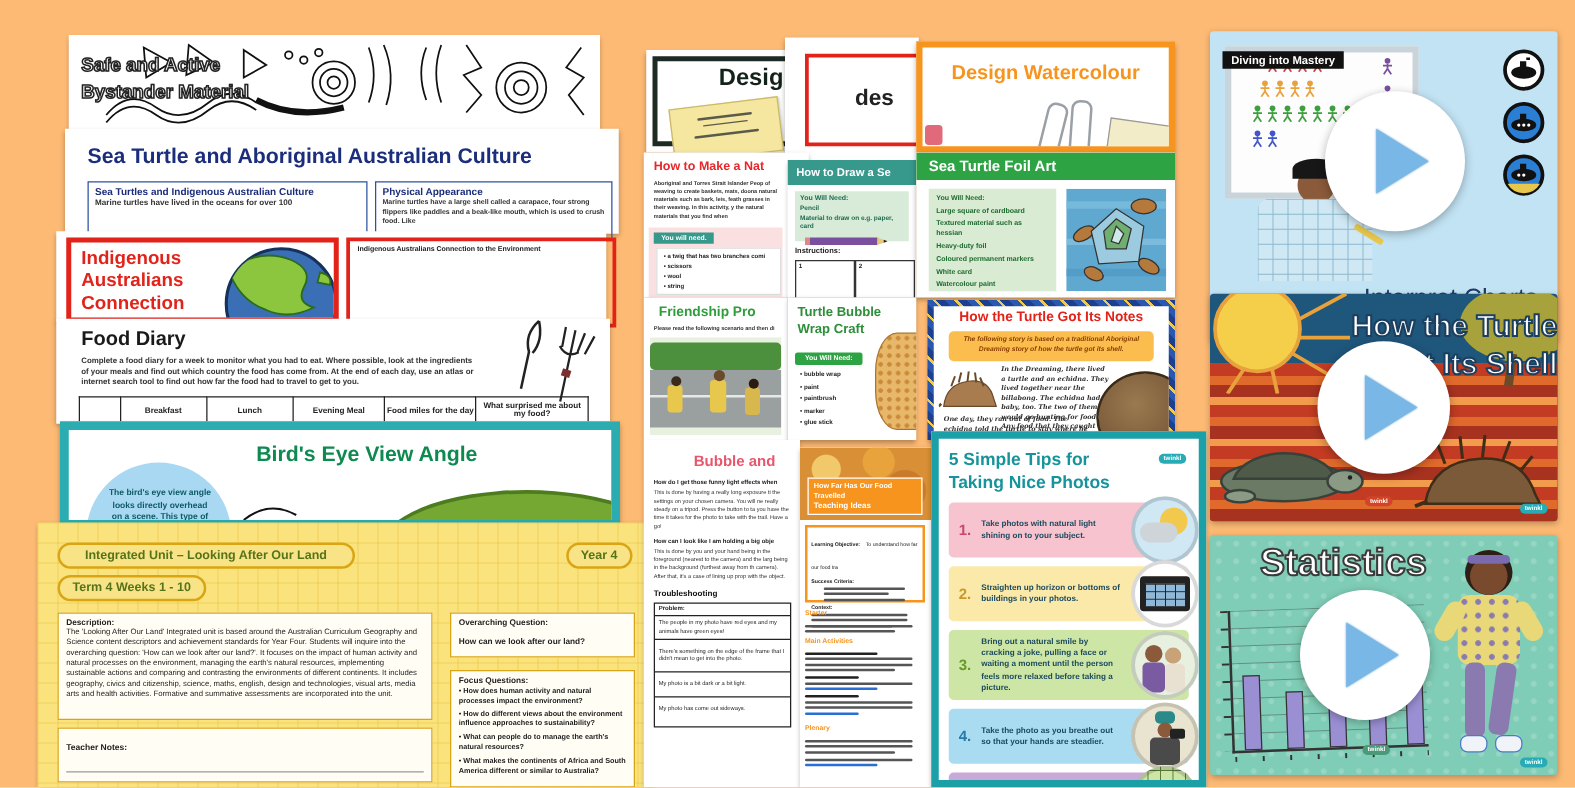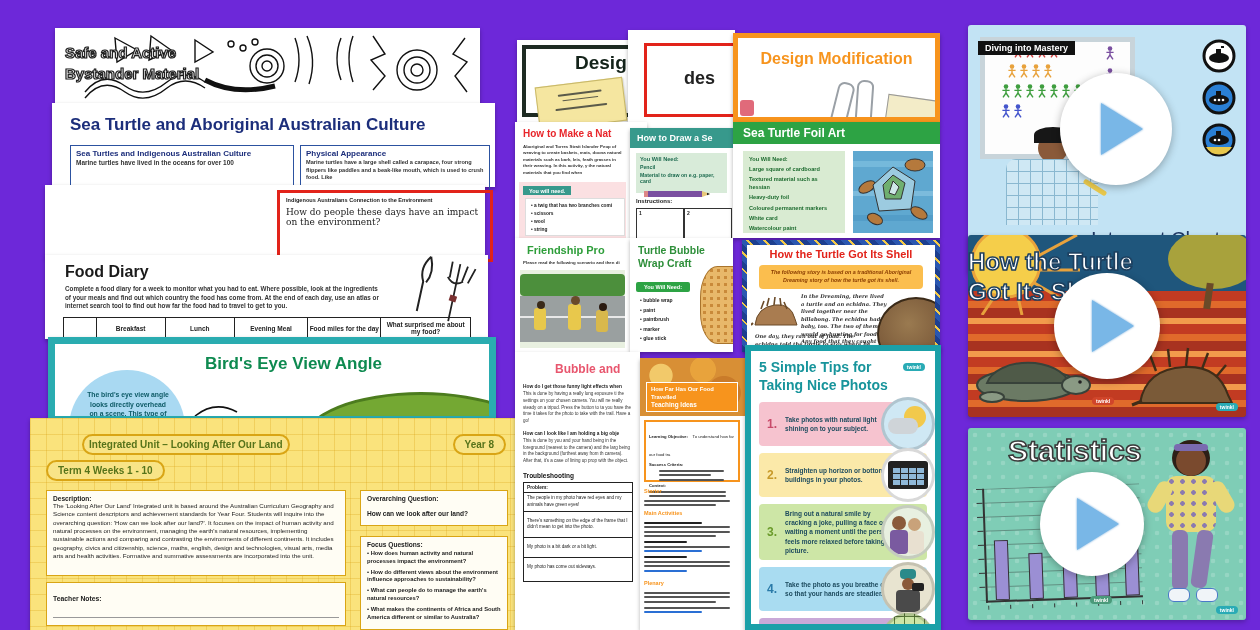--- a/index.html
+++ b/index.html
@@ -1,16 +1,16 @@
 <!DOCTYPE html>
 <html><head>
 <meta charset="utf-8">
 <style>
   html,body{margin:0;padding:0;background:#f9f0c4;font-family:"Liberation Sans",sans-serif;}
-  .canvas{position:relative;width:1260px;height:630px;overflow:hidden;background:#6d28d9;}
+  .canvas{position:relative;width:1260px;height:630px;overflow:hidden;background:#fdba74;}
   .sheet{position:absolute;background:#fff;box-shadow:0 2px 4px rgba(0,0,0,.3);}
   .outline-title{color:#fff;-webkit-text-stroke:1.2px #222;text-shadow:0 0 1px #222;font-weight:bold;}
   .bar{height:2px;background:#555;border-radius:1px;margin:2.5px 0;}
   .bar.blue{background:#2a6fd4;}
   .bar.w90{width:90%;} .bar.w75{width:75%;} .bar.w60{width:60%;} .bar.w45{width:45%;}
   .tinytxt{color:#333;line-height:1.35;}
   .play{position:absolute;border-radius:50%;background:#fff;box-shadow:0 2px 8px rgba(0,0,0,.3);display:flex;align-items:center;justify-content:center;}
   .play .tri{width:0;height:0;border-top:26px solid transparent;border-bottom:26px solid transparent;border-left:42px solid #79b7e7;margin-left:12px;filter:drop-shadow(0 0 1px #5fa0d8);}
   .pill{border:2px solid #d9a515;border-radius:12px;background:#f8e487;display:inline-block;font-weight:bold;color:#56731a;}
   .gridpaper{background-color:#fae37c;background-image:linear-gradient(rgba(217,165,21,.30) 1px,transparent 1px),linear-gradient(90deg,rgba(217,165,21,.30) 1px,transparent 1px);background-size:16px 16px;}
@@ -62,23 +62,38 @@
       <div style="font-size:8px;font-weight:bold;color:#1c2e7b;line-height:1.25;">Sea Turtles and Indigenous Australian Culture</div>
       <div class="tinytxt" style="font-size:6.5px;font-weight:bold;">Marine turtles have lived in the oceans for over 100</div>
     </div>
     <div style="position:absolute;left:248px;top:42px;width:178px;height:40px;border:1.5px solid #2c52a0;padding:3px 5px;overflow:hidden;">
       <div style="font-size:8px;font-weight:bold;color:#1c2e7b;line-height:1.25;">Physical Appearance</div>
       <div class="tinytxt" style="font-size:5.6px;font-weight:bold;">Marine turtles have a large shell called a carapace, four strong flippers like paddles and a beak-like mouth, which is used to crush food. Like</div>
     </div>
   </div>
 
   <div class="sheet" style="left:45px;top:185px;width:440px;height:72px;z-index:3;">
+    <div style="position:absolute;left:8px;top:5px;width:210px;height:60px;border:4px solid #e2231a;overflow:hidden;">
+      <div style="position:absolute;left:8px;top:4px;width:120px;font-size:15px;line-height:1.2;font-weight:bold;color:#e2231a;">Indigenous Australians Connection</div>
+      <svg width="95" height="95" viewBox="0 0 95 95" style="position:absolute;right:-6px;top:2px;">
+        <defs>
+            <clipPath id="gcl">
+              <circle cx="47" cy="47" r="44"></circle>
+            </clipPath>
+          </defs>
+        <circle cx="47" cy="47" r="44" fill="#3b6fb5" stroke="#16325c" stroke-width="2.5"></circle>
+        <g clip-path="url(#gcl)" fill="#8cc63e" stroke="#2d6b1e" stroke-width="1.5">
+          <path d="M5,20 q25,-18 50,-8 q18,8 10,22 q-6,12 8,16 q-20,10 -38,2 q-22,-8 -30,-32z"></path>
+          <path d="M60,60 q16,-4 24,6 q4,10 -8,14 q-14,4 -18,-8 q-2,-8 2,-12z"></path>
+          <path d="M78,22 q10,2 8,10 l-10,-2z"></path>
+        </g>
+      </svg>
+    </div>
     <div style="position:absolute;left:232px;top:5px;width:198px;height:58px;border:3px solid #e2231a;padding:4px 6px;overflow:hidden;">
       <div style="font-size:5.6px;font-weight:bold;color:#222;">Indigenous Australians Connection to the Environment</div>
-      <div style="font-size:9px;color:#222;margin-top:4px;font-family:'DejaVu Serif',serif;">How do people these days have an impact on the environment?</div>
     </div>
   </div>
 
   <div class="sheet" style="left:45px;top:255px;width:443px;height:84px;z-index:4;">
     <div style="position:absolute;left:20px;top:8px;font-size:16px;font-weight:bold;color:#1a1a1a;">Food Diary</div>
     <div class="tinytxt" style="position:absolute;left:20px;top:30px;width:320px;font-size:6.3px;font-weight:bold;">Complete a food diary for a week to monitor what you had to eat. Where possible, look at the ingredients of your meals and find out which country the food has come from. At the end of each day, use an atlas or internet search tool to find out how far the food had to travel to get to you.</div>
     <svg width="80" height="62" viewBox="0 0 80 62" style="position:absolute;right:8px;top:2px;transform:rotate(18deg);" fill="none" stroke="#222" stroke-width="2">
       <path d="M22,4 q-8,14 0,26 l3,30 M22,4 q8,14 3,26"></path>
       <path d="M52,2 l6,58 M44,2 l2,16 M60,2 l-1,16 M68,2 l-3,16 M44,18 q8,8 16,0" stroke-width="1.8"></path>
       <rect x="52" y="34" width="7" height="6" fill="#7a3030" stroke="none"></rect>
@@ -104,23 +119,23 @@
     <div style="position:absolute;left:14px;top:26px;width:116px;height:116px;border-radius:50%;background:#a9d9f2;">
       <div style="padding:20px 14px 0 16px;font-size:6.8px;font-weight:bold;color:#0d5a66;text-align:center;line-height:1.4;">The bird's eye view angle looks directly overhead on a scene. This type of angle is used to</div>
     </div>
     <svg width="46" height="22" viewBox="0 0 46 22" style="position:absolute;left:138px;top:56px;" fill="none" stroke="#111" stroke-width="1.6">
         <path d="M2,16 q20,-16 42,-4"></path>
       </svg>
     <div style="position:absolute;left:248px;top:48px;width:230px;height:90px;border-radius:50% 50% 0 0;background:#74a833;border:3px solid #4c7c1e;"></div>
   </div>
 
   <div class="gridpaper" style="position:absolute;left:30px;top:418px;width:492px;height:212px;z-index:6;box-shadow:0 2px 4px rgba(0,0,0,.3);">
-    <div class="pill" style="position:absolute;left:16px;top:16px;font-size:10px;padding:3px 5px;margin-left:36px;">Integrated Unit – Looking After Our Land</div>
+    <div class="pill" style="position:absolute;left:16px;top:16px;font-size:10px;padding:3px 20px;">Integrated Unit – Looking After Our Land</div>
     <div class="pill" style="position:absolute;left:16px;top:42px;font-size:10px;padding:3px 10px;">Term 4 Weeks 1 - 10</div>
-    <div class="pill" style="position:absolute;right:16px;top:16px;font-size:10px;padding:3px 10px;">Year 8</div>
+    <div class="pill" style="position:absolute;right:16px;top:16px;font-size:10px;padding:3px 10px;">Year 4</div>
     <div class="whitebox" style="position:absolute;left:16px;top:72px;width:300px;height:86px;padding:4px 6px;box-sizing:border-box;overflow:hidden;">
       <span style="font-size:6.6px;font-weight:bold;color:#222;display:block;">Description:</span>
       <span style="font-size:6.2px;color:#222;line-height:1.35;display:block;">The 'Looking After Our Land' Integrated unit is based around the Australian Curriculum Geography and Science content descriptors and achievement standards for Year Four. Students will inquire into the overarching question: 'How can we look after our land?'. It focuses on the impact of human activity and natural processes on the environment, managing the earth's natural resources, implementing sustainable actions and comparing and contrasting the environments of different continents. It includes geography, civics and citizenship, science, maths, english, design and technologies, visual arts, media arts and health activities. Formative and summative assessments are incorporated into the unit.</span>
     </div>
     <div class="whitebox" style="position:absolute;left:16px;top:164px;width:300px;height:44px;padding:4px 6px;box-sizing:border-box;">
       <span style="font-size:6.8px;font-weight:bold;color:#222;">Teacher Notes:</span>
       <div style="border-bottom:1px solid #999;margin-top:12px;"></div>
       
     </div>
     <div class="whitebox" style="position:absolute;left:330px;top:72px;width:148px;height:36px;padding:4px 6px;box-sizing:border-box;">
@@ -147,21 +162,21 @@
       <div class="scribble" style="width:52px;margin:7px auto 0;"></div>
     </div>
   </div>
 
   <div class="sheet" style="left:628px;top:30px;width:107px;height:98px;z-index:12;overflow:hidden;">
     <div style="position:absolute;left:16px;top:13px;width:86px;height:68px;border:3px solid #e2231a;"></div>
     <div style="position:absolute;left:56px;top:38px;font-size:18px;font-weight:bold;color:#222;">des</div>
   </div>
 
   <div class="sheet" style="left:733px;top:33px;width:207px;height:89px;z-index:13;border:5px solid #f7941d;box-sizing:border-box;overflow:hidden;">
-    <div style="position:absolute;left:0;right:0;top:12px;text-align:center;font-size:16px;font-weight:bold;color:#f7941d;">Design Modification</div>
+    <div style="position:absolute;left:0;right:0;top:12px;text-align:center;font-size:16px;font-weight:bold;color:#f7941d;">Design Watercolour</div>
     <div style="position:absolute;left:96px;top:44px;width:13px;height:40px;border:2.5px solid #9aa0a6;border-radius:7px;transform:rotate(14deg);"></div>
     <div style="position:absolute;left:118px;top:42px;width:13px;height:40px;border:2.5px solid #9aa0a6;border-radius:7px;transform:rotate(4deg);"></div>
     <div style="position:absolute;left:148px;top:60px;width:60px;height:30px;background:#f3ecc8;border:1.5px solid #999;transform:rotate(8deg);"></div>
     <div style="position:absolute;left:2px;top:62px;width:14px;height:16px;background:#e06a7a;border-radius:3px;"></div>
   </div>
 
   <div class="sheet" style="left:515px;top:122px;width:132px;height:116px;z-index:14;overflow:hidden;">
     <div style="position:absolute;left:8px;top:6px;font-size:10px;font-weight:bold;color:#e8262b;white-space:nowrap;">How to Make a Nat</div>
     <div style="position:absolute;left:8px;top:22px;width:102px;font-size:4.4px;font-weight:bold;color:#333;line-height:1.45;">Aboriginal and Torres Strait Islander Peop of weaving to create baskets, mats, doona natural materials such as bark, leis, feath grasses in their weaving. In this activity, y the natural materials that you find when</div>
     <div style="position:absolute;left:4px;top:60px;width:107px;height:56px;background:#fbe0e2;"></div>
@@ -242,21 +257,21 @@
       <div style="position:absolute;left:17px;top:31px;width:8px;height:8px;background:#3a2a1a;border-radius:50%;"></div>
       <div style="position:absolute;left:48px;top:34px;width:13px;height:26px;background:#e8c84c;border-radius:3px;"></div>
       <div style="position:absolute;left:51px;top:26px;width:9px;height:9px;background:#6a4a2a;border-radius:50%;"></div>
       <div style="position:absolute;left:76px;top:40px;width:12px;height:22px;background:#d8b84c;border-radius:3px;"></div>
       <div style="position:absolute;left:79px;top:33px;width:8px;height:8px;background:#2a1a10;border-radius:50%;"></div>
     </div>
   </div>
 
   <div style="position:absolute;left:742px;top:240px;width:198px;height:112px;z-index:19;background:repeating-linear-gradient(45deg,#1d3f8f 0 5px,#2a57b0 5px 10px,#f2c948 10px 12px);padding:5px;box-sizing:border-box;box-shadow:0 2px 4px rgba(0,0,0,.3);">
     <div style="position:relative;background:#fff;width:100%;height:100%;overflow:hidden;">
-      <div style="position:absolute;left:0;right:0;top:3px;text-align:center;font-size:11px;font-weight:bold;color:#e2231a;">How the Turtle Got Its Shell</div>
+      <div style="position:absolute;left:0;right:0;top:3px;text-align:center;font-size:11px;font-weight:bold;color:#e2231a;">How the Turtle Got Its Notes</div>
       <div style="position:absolute;left:12px;top:20px;width:164px;height:24px;background:#fbbe4e;border-radius:4px;display:flex;align-items:center;">
         <div style="font-size:5.4px;font-weight:bold;font-style:italic;color:#8a3c00;text-align:center;padding:0 8px;line-height:1.4;">The following story is based on a traditional Aboriginal Dreaming story of how the turtle got its shell.</div>
       </div>
       <svg width="48" height="30" viewBox="0 0 48 30" style="position:absolute;left:4px;top:52px;">
         <path d="M4,28 q2,-18 20,-20 q16,-2 20,14 l2,6z" fill="#a97c50" stroke="#6a4a28"></path>
         <path d="M10,12 l3,-8 M16,9 l2,-8 M23,8 l1,-8 M30,9 l-1,-8 M36,12 l-3,-7" stroke="#6a4a28" stroke-width="1.6"></path>
         <path d="M2,26 l-2,2" stroke="#6a4a28" stroke-width="2"></path>
       </svg>
       <div style="position:absolute;left:54px;top:48px;width:86px;font-size:5.2px;font-style:italic;font-weight:bold;color:#333;line-height:1.45;font-family:'DejaVu Serif',serif;">In the Dreaming, there lived a turtle and an echidna. They lived together near the billabong. The echidna had a baby, too. The two of them would go hunting for food. Any food that they caught they would share with each other.</div>
       <div style="position:absolute;right:-20px;top:52px;width:74px;height:70px;border-radius:50%;background:radial-gradient(circle at 40% 35%,#9a7a50,#7b5a3a 60%,#5a3f26);border:2px solid #3a2a18;"></div>
@@ -318,21 +333,21 @@
     <div style="position:absolute;left:4px;top:222px;font-size:5.5px;font-weight:bold;color:#f7941d;">Plenary</div>
     <div style="position:absolute;left:4px;top:231px;width:96px;">
         <div class="bar w90"></div>
         <div class="bar w90"></div>
         <div class="bar w75"></div>
         <div class="bar w90" style="margin-top:4px;"></div>
         <div class="bar blue w60"></div>
       </div>
   </div>
 
-  <div style="position:absolute;left:745px;top:345px;width:196px;height:285px;z-index:22;background:#fff;border:6px solid #1ba0a8;box-sizing:border-box;box-shadow:0 2px 4px rgba(0,0,0,.3);overflow:hidden;padding:8px;">
+  <div style="position:absolute;left:745px;top:345px;width:220px;height:285px;z-index:22;background:#fff;border:6px solid #1ba0a8;box-sizing:border-box;box-shadow:0 2px 4px rgba(0,0,0,.3);overflow:hidden;padding:8px;">
     <div style="font-size:14px;font-weight:bold;color:#17949b;line-height:1.25;">
       <div>5 Simple Tips for</div>
       <div>Taking Nice Photos</div>
     </div>
     <div class="twk" style="right:10px;top:12px;">twinkl</div>
     <div class="tip" style="background:#f6c3cf;height:44px;margin-top:8px;">
       <span class="tipnum" style="color:#c84a6a;">1.</span>
       <span class="tiptext">Take photos with natural light shining on to your subject.</span>
       <span class="tipcircle" style="background:#cfe8f4;">
         <span style="position:absolute;right:6px;top:6px;width:22px;height:22px;border-radius:50%;background:#f2c94c;"></span>
@@ -466,21 +481,21 @@
           <line x1="50" y1="45" x2="115" y2="10"></line>
           <line x1="50" y1="45" x2="118" y2="45"></line>
           <line x1="50" y1="45" x2="110" y2="80"></line>
           <line x1="50" y1="45" x2="60" y2="90"></line>
           <line x1="50" y1="45" x2="20" y2="90"></line>
         </g>
       <circle cx="44" cy="38" r="34" fill="#f5ce4a" stroke="#e8a23c" stroke-width="3"></circle>
     </svg>
     <div style="position:absolute;right:-12px;top:-6px;width:90px;height:60px;border-radius:50%;background:#a8a23c;"></div>
     <div style="position:absolute;right:34px;top:48px;width:7px;height:26px;background:#6a4a28;transform:rotate(8deg);"></div>
-    <div class="outline-title" style="position:absolute;left:0;right:0;top:12px;text-align:left;font-size:24px;line-height:1.25;-webkit-text-stroke:1.6px #1d3f5f;z-index:2;">
+    <div class="outline-title" style="position:absolute;left:0;right:0;top:12px;text-align:right;font-size:24px;line-height:1.25;-webkit-text-stroke:1.6px #1d3f5f;z-index:2;">
       <div>How the Turtle</div>
       <div>Got Its Shell</div>
     </div>
     <svg width="120" height="62" viewBox="0 0 120 62" style="position:absolute;left:4px;bottom:14px;z-index:2;">
       <ellipse cx="55" cy="44" rx="50" ry="16" fill="#6b7a64" stroke="#38423a" stroke-width="2"></ellipse>
       <path d="M15,42 a42,26 0 0,1 82,0z" fill="#4f5a48" stroke="#38423a" stroke-width="2"></path>
       <ellipse cx="104" cy="44" rx="14" ry="9" fill="#8a9a84" stroke="#38423a" stroke-width="2"></ellipse>
       <ellipse cx="20" cy="56" rx="12" ry="5" fill="#8a9a84" stroke="#38423a" stroke-width="2"></ellipse>
       <circle cx="108" cy="41" r="1.8" fill="#222"></circle>
     </svg>

